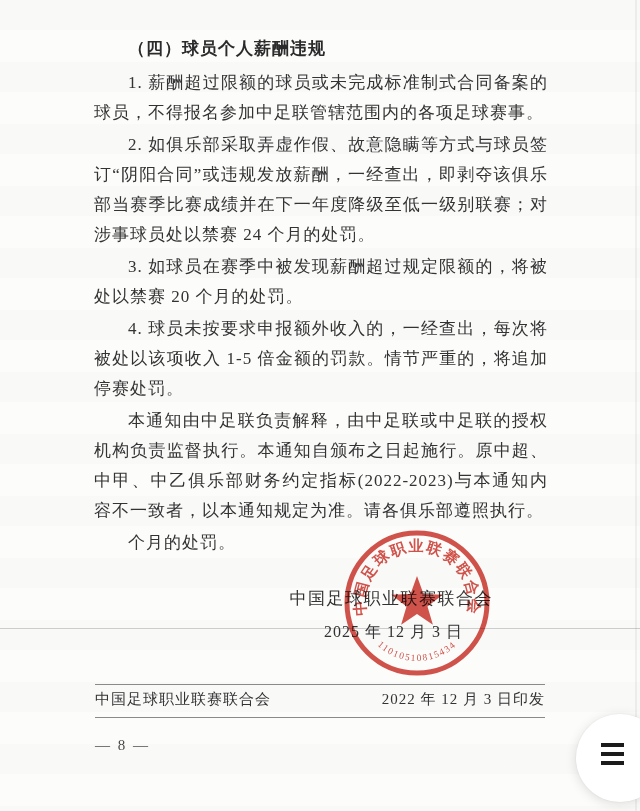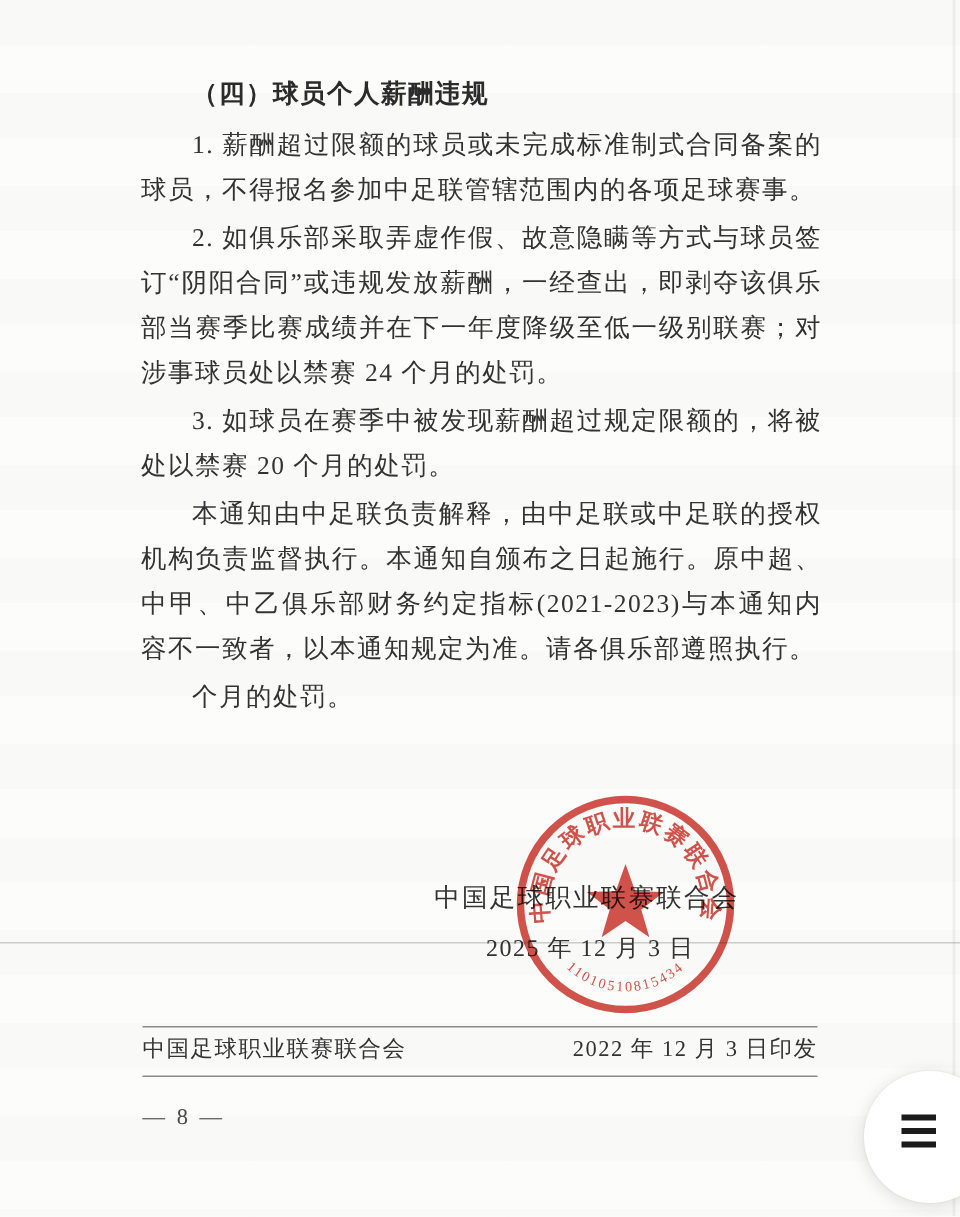--- a/index.html
+++ b/index.html
@@ -16,21 +16,21 @@
       repeating-linear-gradient(180deg,
         rgba(0,0,0,0.012) 0px, rgba(0,0,0,0.012) 30px,
         rgba(255,255,255,0) 30px, rgba(255,255,255,0) 62px),
       #fcfcfb;
     overflow: hidden;
     color: #333;
   }
   .doc-body {
     position: absolute;
     left: 0; top: 0;
-    padding: 48px 92px 0 94px;
+    padding: 34px 92px 0 94px;
     width: 454px;
   }
   .doc-body p, .doc-body h2 {
     font-size: 17px;
     line-height: 30px;
     margin: 0 0 2px 0;
     text-indent: 2em;
     text-align: justify;
     letter-spacing: 1px;
     font-weight: normal;
@@ -129,21 +129,22 @@
 </head>
 <body>
 
 <div class="page">
 
   <div class="doc-body">
     <h2>（四）球员个人薪酬违规</h2>
     <p>1. 薪酬超过限额的球员或未完成标准制式合同备案的球员，不得报名参加中足联管辖范围内的各项足球赛事。</p>
     <p>2. 如俱乐部采取弄虚作假、故意隐瞒等方式与球员签订“阴阳合同”或违规发放薪酬，一经查出，即剥夺该俱乐部当赛季比赛成绩并在下一年度降级至低一级别联赛；对涉事球员处以禁赛 24 个月的处罚。</p>
     <p>3. 如球员在赛季中被发现薪酬超过规定限额的，将被处以禁赛 20 个月的处罚。</p>
-    <p>本通知由中足联负责解释，由中足联或中足联的授权机构负责监督执行。本通知自颁布之日起施行。原中超、中甲、中乙俱乐部财务约定指标(2021-2023)与本通知内容不一致者，以本通知规定为准。请各俱乐部遵照执行。</p>
+    <p>4. 球员未按要求申报额外收入的，一经查出，每次将被处以该项收入 1-5 倍金额的罚款。情节严重的，将追加停赛处罚。</p>
+    <p>本通知由中足联负责解释，由中足联或中足联的授权机构负责监督执行。本通知自颁布之日起施行。原中超、中甲、中乙俱乐部财务约定指标(2022-2023)与本通知内容不一致者，以本通知规定为准。请各俱乐部遵照执行。</p>
     <p>个月的处罚。</p>
   </div>
 
   <div class="artifact-line"></div>
 
   <div class="signature-org">中国足球职业联赛联合会</div>
   <div class="signature-date">2025 年 12 月 3 日</div>
 
   <svg class="seal" viewBox="0 0 150 150" xmlns="http://www.w3.org/2000/svg">
     <defs>

